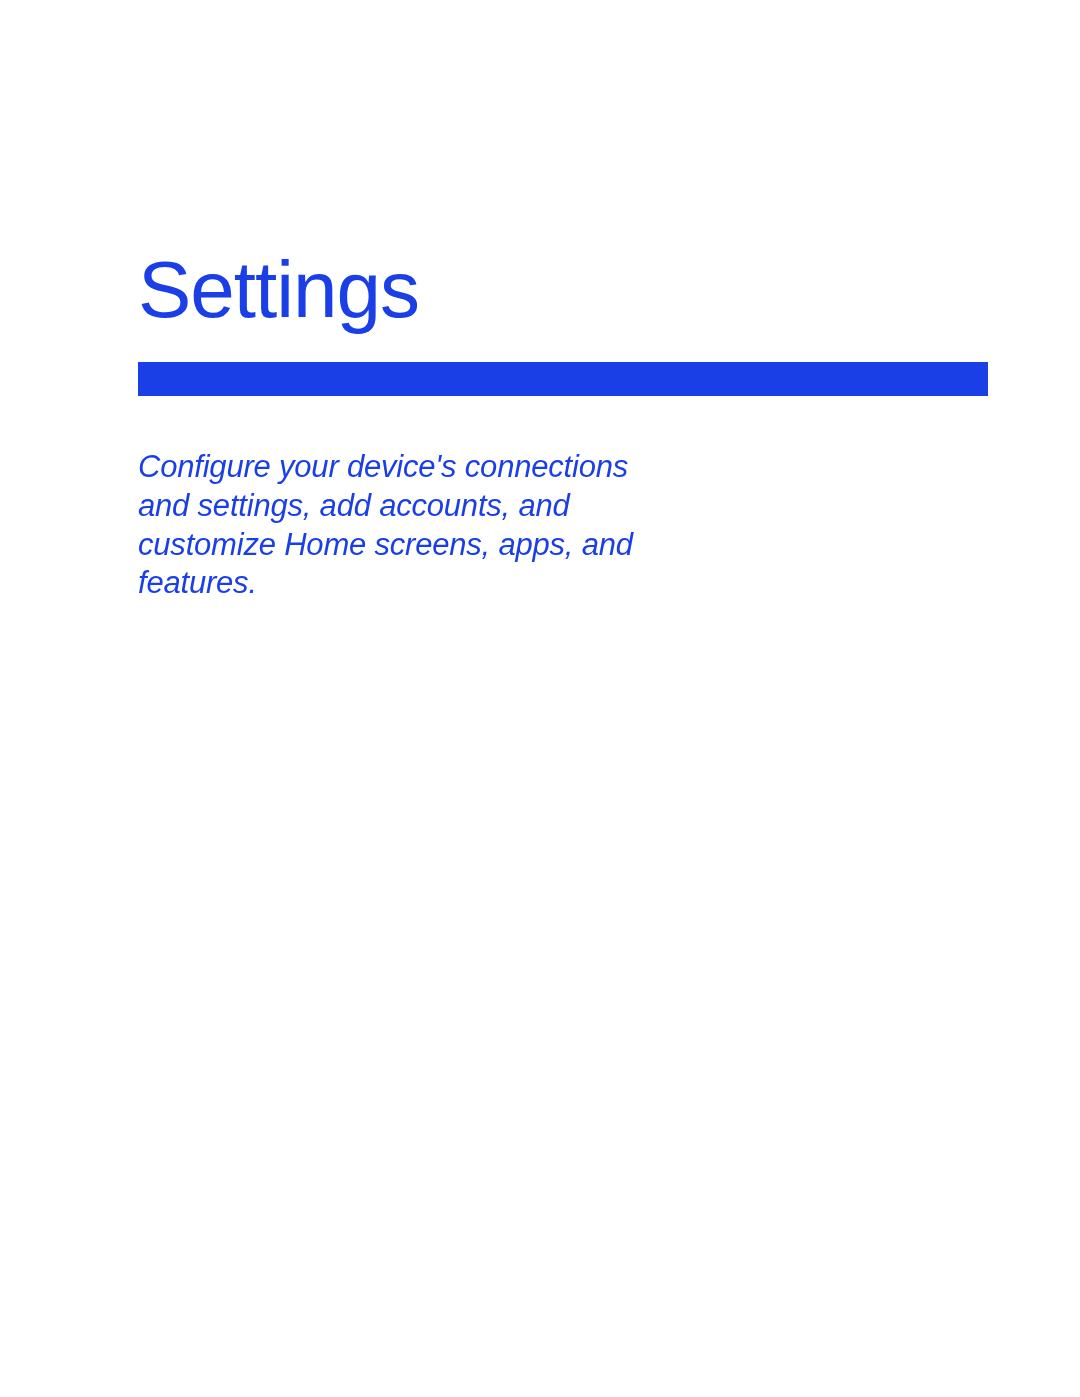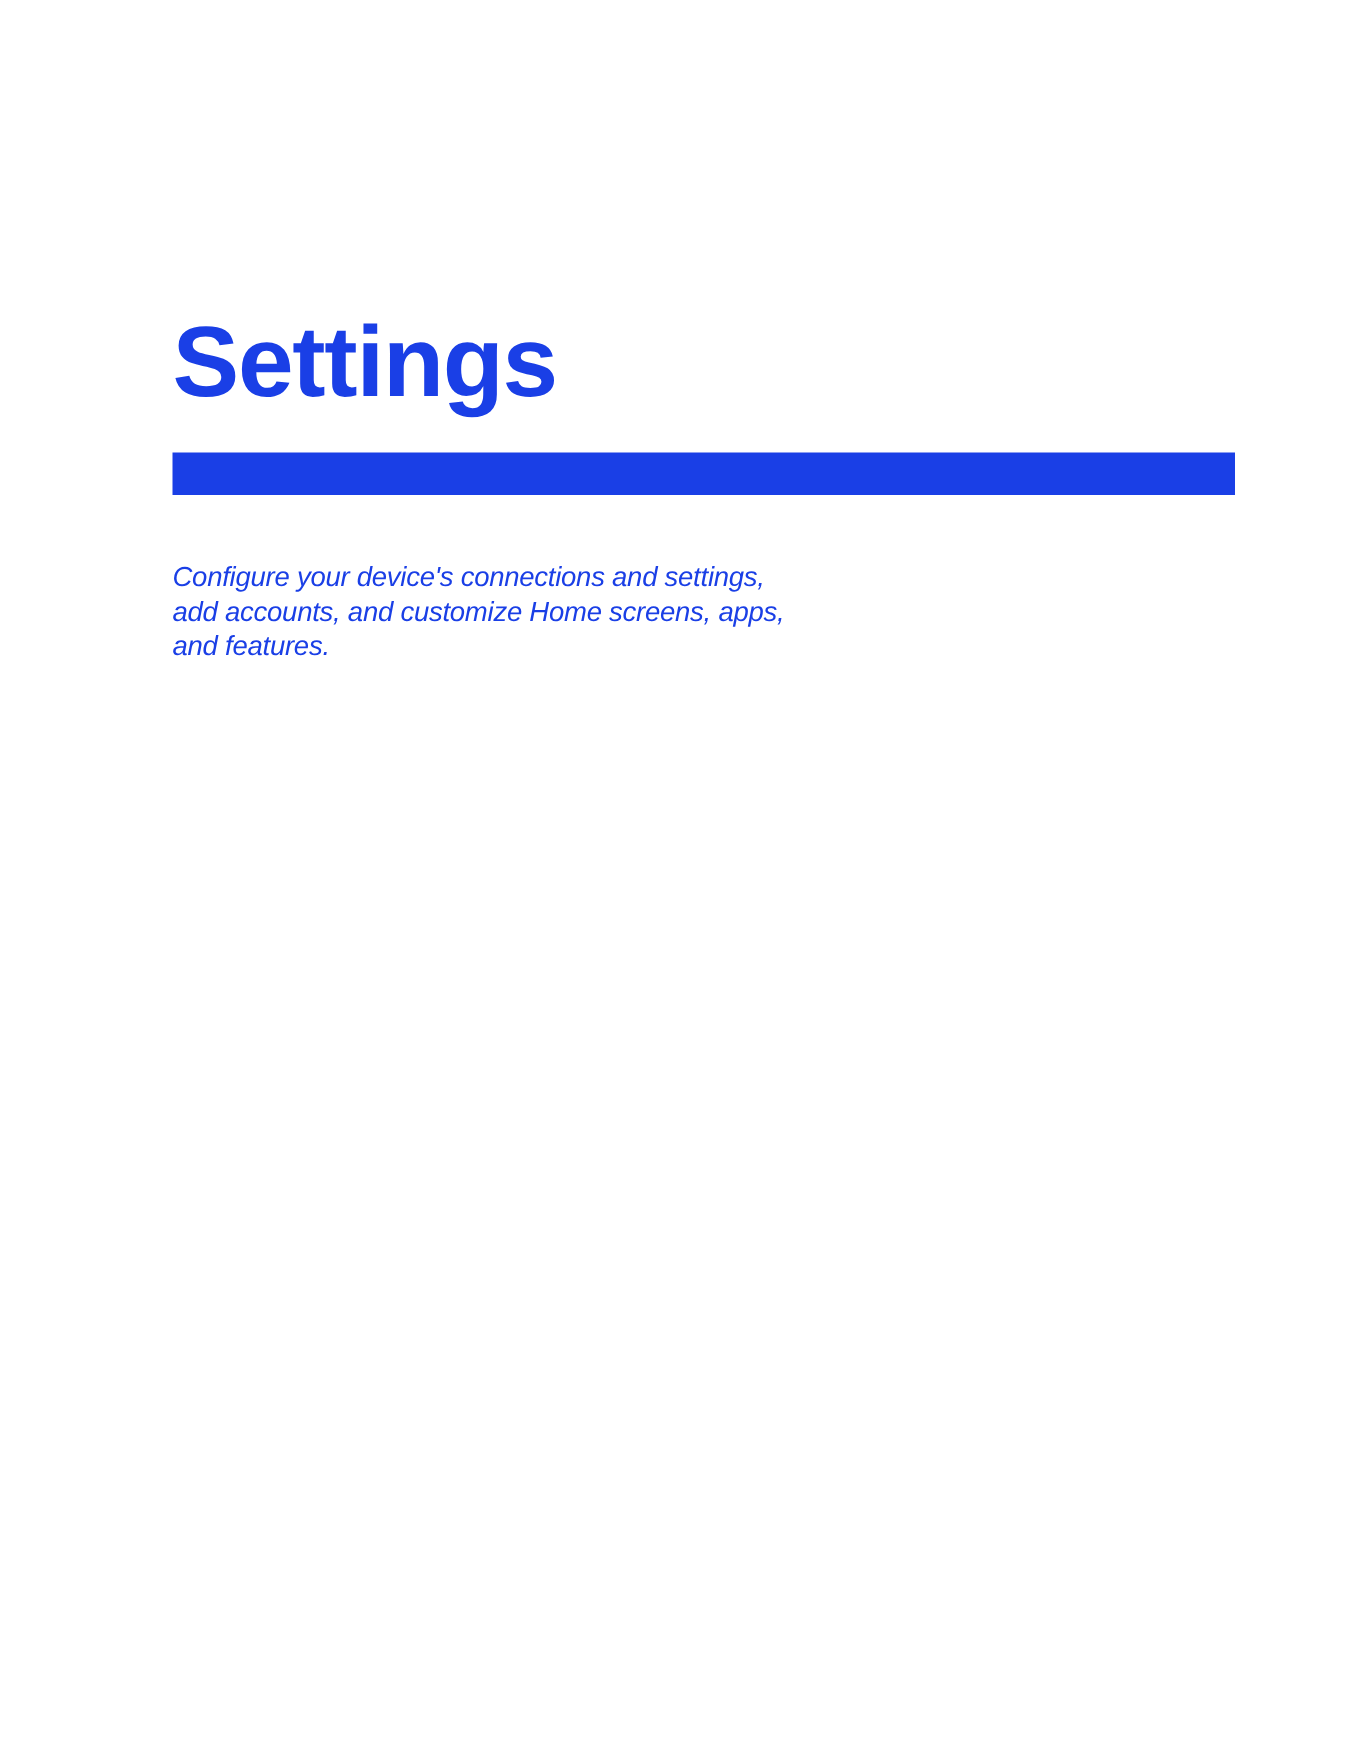--- a/index.html
+++ b/index.html
@@ -12,38 +12,38 @@
       height: 1397px;
       background: #ffffff;
       font-family: "Helvetica Neue", Helvetica, Arial, sans-serif;
       position: relative;
     }
     .page-title {
       position: absolute;
       left: 138px;
       top: 244px;
       font-size: 80px;
-      font-weight: 700;
+      font-weight: 400;
       color: #1a3fe6;
       letter-spacing: -1px;
     }
     .title-bar {
       position: absolute;
       left: 138px;
       top: 362px;
       width: 850px;
       height: 34px;
       background: #1a3fe6;
     }
     .description {
       position: absolute;
       left: 138px;
       top: 448px;
       width: 500px;
-      font-size: 22px;
+      font-size: 31px;
       font-style: italic;
       font-weight: 400;
       color: #1a3fe6;
       line-height: 1.25;
       letter-spacing: -0.2px;
     }
   </style>
 </head>
 <body>
 

